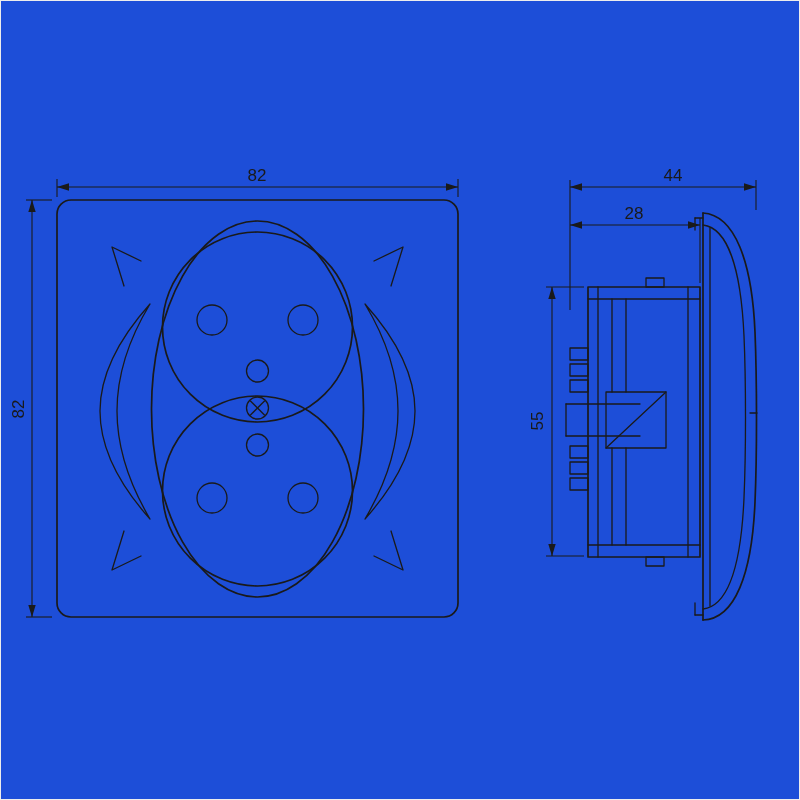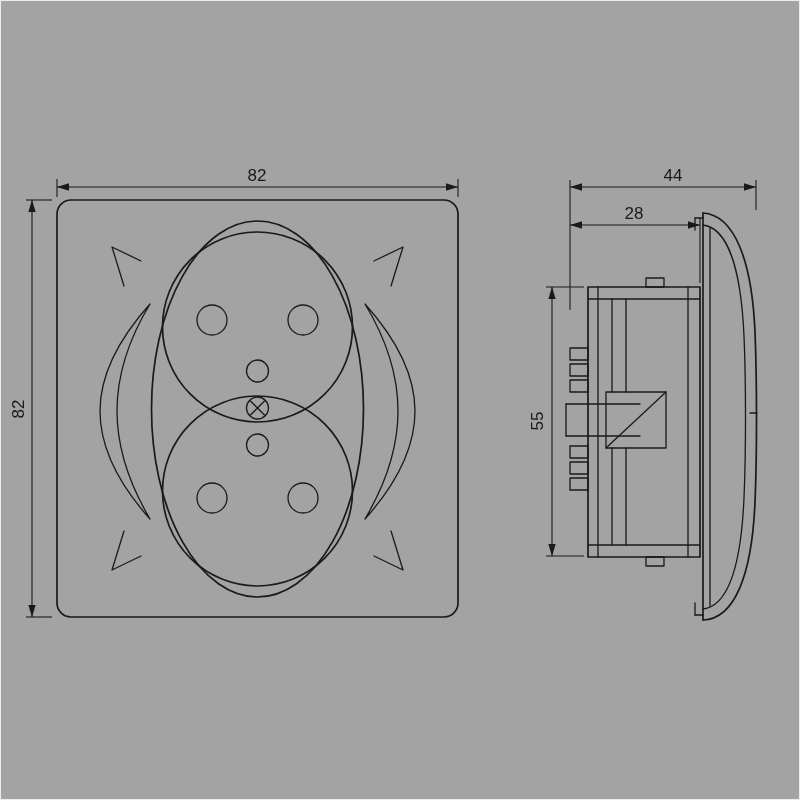--- a/index.html
+++ b/index.html
@@ -4,21 +4,21 @@
 <style>
   html, body {
     margin: 0;
     padding: 0;
     background: #ffffff;
     font-family: "Liberation Sans", sans-serif;
   }
   .sheet {
     width: 800px;
     height: 800px;
-    background: #a3a3a3;
+    background: #1d4ed8;
     position: relative;
     outline: 1px solid #ededed;
     outline-offset: -1px;
   }
   svg { display: block; }
   .outline {
     fill: none;
     stroke: #1a1a1a;
     stroke-width: 1.7;
     stroke-linejoin: round;

